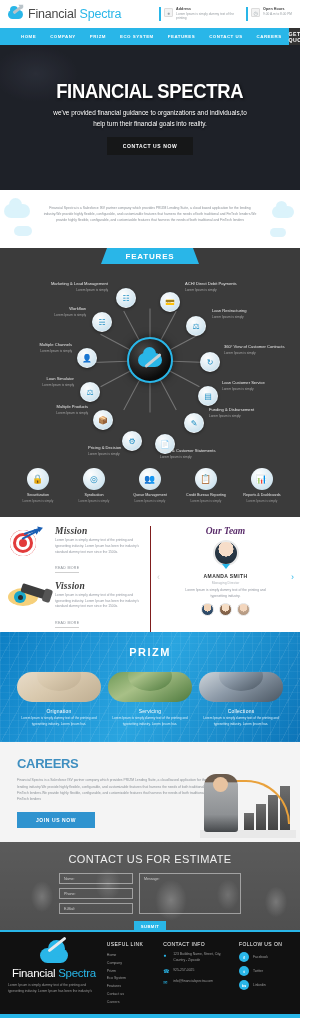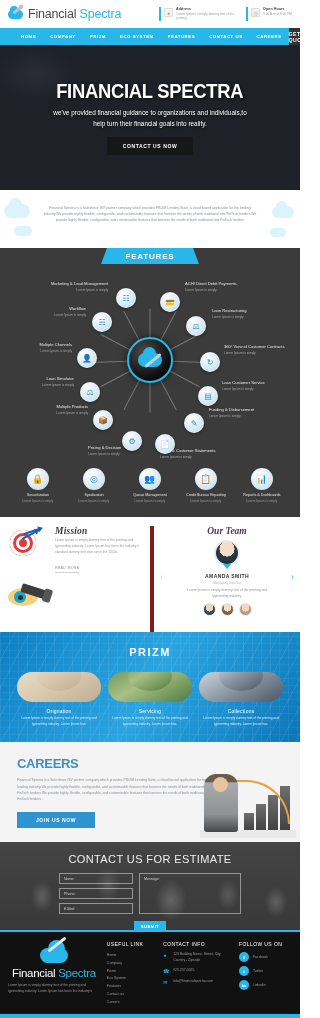--- a/index.html
+++ b/index.html
@@ -92,21 +92,21 @@
   .fitem{width:46px;text-align:center;}
   .fcirc{width:22px;height:22px;border-radius:50%;margin:0 auto 3px;
          background:radial-gradient(circle at 35% 28%,#fefefe,#cfe4ef 75%,#a3cbe0);
          display:flex;align-items:center;justify-content:center;font-size:9px;color:#1f8fc4;}
   .fitem .t{font-size:3.7px;color:#e3e3e3;line-height:1.3;}
   .fitem .s{font-size:3.1px;color:#9a9a9a;margin-top:1.5px;}
 
   
   .mv{display:flex;background:#fff;height:115px;padding:9px 0 0;}
   .mvL{width:150px;padding:0 6px 0 8px;}
-  .mvR{width:150px;border-left:4px solid #7f1d1d;position:relative;}
+  .mvR{width:150px;border-left:1px solid #7f1d1d;position:relative;}
   .mvblk{display:flex;gap:5px;margin-bottom:8px;}
   .mvicon{width:42px;height:34px;flex:none;position:relative;}
   .target{position:absolute;left:2px;top:4px;width:26px;height:26px;border-radius:50%;background:#e23b3b;
           box-shadow:inset 0 0 0 3px #fff,inset 0 0 0 6px #e23b3b,inset 0 0 0 9px #fff,inset 0 0 0 12px #e23b3b;}
   .dart{position:absolute;width:17px;height:2.4px;background:#1a5fb4;border-radius:1px;transform-origin:0 50%;}
   .dart:after{content:"";position:absolute;right:-3px;top:-2px;border-left:5px solid #1a5fb4;
               border-top:3.4px solid transparent;border-bottom:3.4px solid transparent;}
   .d1{left:14px;top:12px;transform:rotate(-28deg);} .d2{left:16px;top:7px;transform:rotate(-18deg);}
   .eye{position:absolute;left:0;top:7px;width:30px;height:18px;background:#f6d07a;border-radius:50%;}
   .eye:after{content:"";position:absolute;left:6px;top:3px;width:12px;height:12px;border-radius:50%;background:#19a6c9;}
@@ -164,21 +164,21 @@
   .bar{position:absolute;bottom:8px;background:linear-gradient(180deg,#6e6e6e,#434343);}
   .cwoman{position:absolute;left:0;bottom:6px;width:34px;height:58px;
           background:linear-gradient(180deg,#6b5b4d 0%,#6b5b4d 14%,#a9abad 15%,#8e9194 70%,#45484b 100%);
           border-radius:12px 12px 3px 3px;}
   .cwoman:after{content:"";position:absolute;left:9px;top:3px;width:15px;height:15px;border-radius:50%;background:#e8c3a0;}
   .cdesk{position:absolute;left:-4px;bottom:0;width:96px;height:8px;background:#e9e9e9;}
   .ccurve{position:absolute;right:2px;bottom:14px;width:56px;height:44px;border:2px solid #e9a13b;
           border-radius:0 60px 0 0;border-left:none;border-bottom:none;}
 
   
-  .contact{position:relative;height:88px;background:#404040;overflow:hidden;}
+  .contact{position:relative;height:88px;background:#737373;overflow:hidden;}
   .cbg{position:absolute;inset:0;opacity:.55;
     background:
       radial-gradient(ellipse 16px 22px at 14% 62%,#7b7b7b 0%,rgba(90,90,90,0) 70%),
       radial-gradient(ellipse 18px 24px at 36% 48%,#6f6f6f 0%,rgba(85,85,85,0) 70%),
       radial-gradient(ellipse 22px 28px at 57% 66%,#858585 0%,rgba(95,95,95,0) 72%),
       radial-gradient(ellipse 16px 22px at 76% 60%,#707070 0%,rgba(85,85,85,0) 70%),
       radial-gradient(ellipse 16px 22px at 92% 68%,#7d7d7d 0%,rgba(90,90,90,0) 70%),
       linear-gradient(180deg,#484848,#333);}
   .contact h2{position:relative;text-align:center;color:#f1f1f1;font-size:11px;letter-spacing:.4px;padding-top:11px;font-weight:normal;}
   .form{position:relative;display:flex;justify-content:center;gap:6px;margin-top:8px;}
@@ -378,20 +378,25 @@
           <h3>Mission</h3>
           <p>Lorem Ipsum is simply dummy text of the printing and typesetting industry. Lorem Ipsum has been the industry's standard dummy text ever since the 1500s.</p>
           <span class="rm">READ MORE</span>
         </div>
       </div>
       <div class="mvblk">
         <div class="mvicon">
           <div class="eye"></div>
             <div class="scope"></div>
         </div>
+        <div class="mvtxt">
+          <h3>Vission</h3>
+          <p>Lorem Ipsum is simply dummy text of the printing and typesetting industry. Lorem Ipsum has been the industry's standard dummy text ever since the 1500s.</p>
+          <span class="rm">READ MORE</span>
+        </div>
       </div>
     </div>
     <div class="mvR team">
       <h3>Our Team</h3>
       <div class="avatar"></div>
       <div class="tname">AMANDA SMITH</div>
       <div class="trole">Managing Director</div>
       <div class="tdesc">Lorem Ipsum is simply dummy text of the printing and typesetting industry.</div>
       <div class="thumbs">
         <div class="thumb th1"></div>

